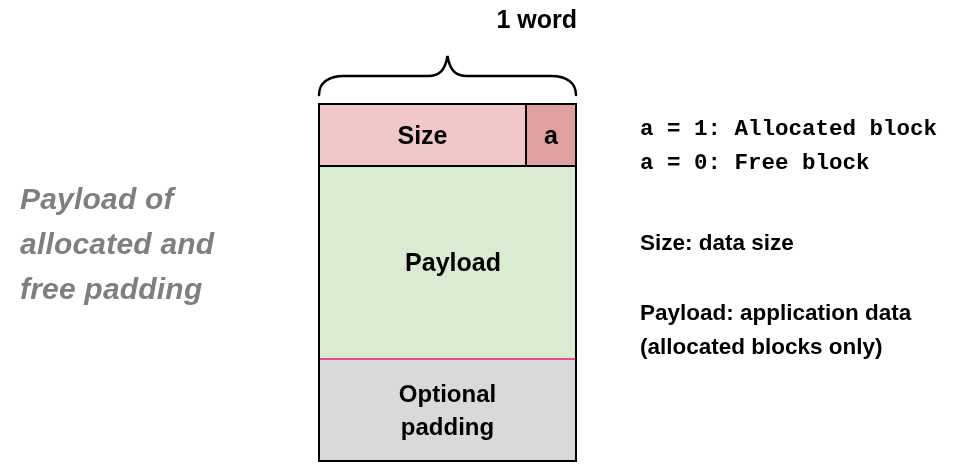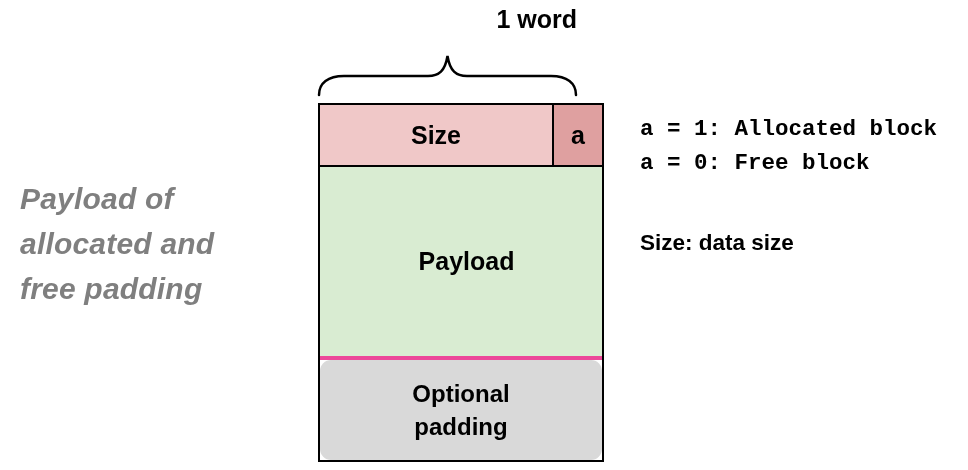--- a/index.html
+++ b/index.html
@@ -48,21 +48,21 @@
     top: 50px;
     width: 263px;
     height: 48px;
   }
 
   
   .block-stack {
     position: absolute;
     left: 318px;
     top: 103px;
-    width: 286px;
+    width: 259px;
     height: 359px;
     box-sizing: border-box;
     border: 2px solid #000000;
     display: flex;
     flex-direction: column;
     font-weight: bold;
     color: #000000;
   }
   .row-size {
     height: 62px;
@@ -82,37 +82,36 @@
     box-sizing: border-box;
     border-left: 2px solid #000000;
     display: flex;
     align-items: center;
     justify-content: center;
     font-size: 25px;
   }
   .row-payload {
     height: 193px;
     box-sizing: border-box;
-    border-bottom: 4px solid #ec4899;
+    border-bottom: 2px solid #ec4899;
     display: flex;
     align-items: center;
     justify-content: center;
     font-size: 25px;
     padding-left: 11px;
   }
   .row-padding {
     flex: 1;
     display: flex;
     flex-direction: column;
     align-items: center;
     justify-content: center;
     font-size: 24px;
     line-height: 33px;
     text-align: center;
-    border-radius: 11px;
   }
 
   
   .legend-group {
     position: absolute;
     left: 640px;
     font-size: 22.5px;
     line-height: 34px;
     font-weight: bold;
     color: #000000;
@@ -151,14 +150,18 @@
     </div>
   </div>
 
   <div class="legend-group g0">
     <div>a = 1: Allocated block</div>
     <div>a = 0: Free block</div>
   </div>
   <div class="legend-group g1">
     <div>Size: data size</div>
   </div>
+  <div class="legend-group g2">
+    <div>Payload: application data</div>
+    <div>(allocated blocks only)</div>
+  </div>
 
 </div>
 
 </body></html>

